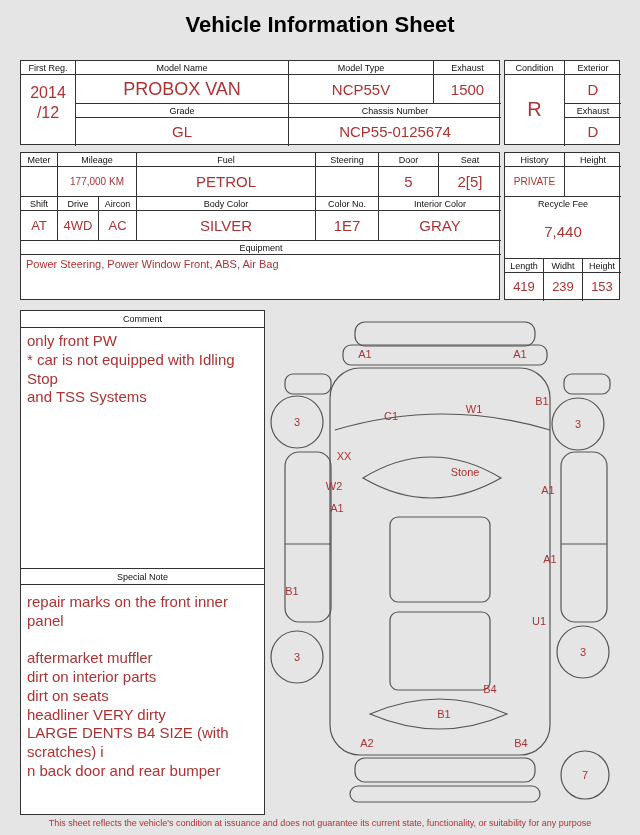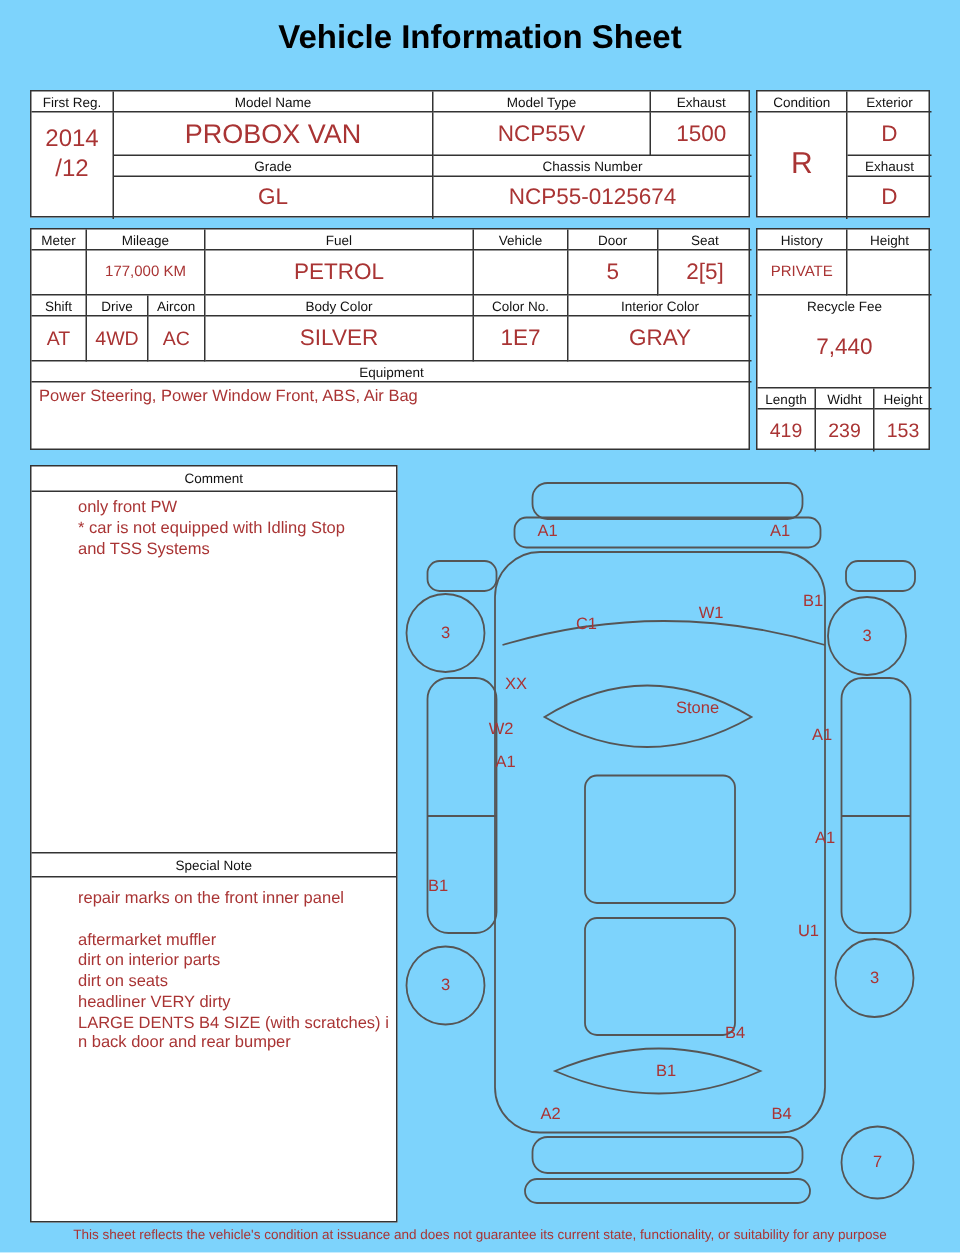--- a/index.html
+++ b/index.html
@@ -1,37 +1,37 @@
 <!DOCTYPE html>
 <html><head>
 <meta charset="utf-8">
 <style>
   :root{ --red:#a93434; --line:#333; }
   html,body{ margin:0; padding:0; background:#fff; }
   #sheet{
-    position:relative; width:640px; height:835px; background:#7dd3fc;
+    position:relative; width:640px; height:835px; background:#e5e5e5;
     font-family:"Liberation Sans", sans-serif; color:#111; overflow:hidden;
   }
   .box{ position:absolute; border:1px solid var(--line); box-sizing:border-box; background:#fff; }
   .c{ position:absolute; box-sizing:border-box; overflow:hidden; }
   .h{ font-size:9px; color:#111; text-align:center; line-height:14px; }
   .v{ color:var(--red); text-align:center; }
   .br{ border-right:1px solid var(--line); }
   .bb{ border-bottom:1px solid var(--line); }
   .bt{ border-top:1px solid var(--line); }
   .pre{ white-space:pre-line; }
   #title{ position:absolute; left:0; top:12px; width:640px; text-align:center;
           font-size:22px; font-weight:bold; color:#000; }
   #footer{ position:absolute; left:20px; top:818px; width:600px; text-align:center;
            font-size:9px; color:var(--red); }
   #diagram{ position:absolute; left:255px; top:312px; width:385px; height:500px; }
   #diagram svg{ position:absolute; left:0; top:0; }
   .dl{ position:absolute; transform:translate(-50%,-50%); color:var(--red);
        font-size:11px; white-space:nowrap; }
-  .cmttxt{ color:var(--red); font-size:11px; line-height:1.25; padding:4px 6px;margin-left:25px; }
+  .cmttxt{ color:var(--red); font-size:15px; line-height:1.25; padding:4px 6px; }
 </style>
 </head>
 <body>
 
 <div id="sheet">
 
   <div id="title">Vehicle Information Sheet</div>
 
   <div class="box" style="left:20px;top:60px;width:480px;height:85px">
     <div class="c h br bb" style="left:0;top:0;width:55px;height:14px">First Reg.</div>
@@ -55,21 +55,21 @@
     <div class="c h bb" style="left:60px;top:0;width:56px;height:14px">Exterior</div>
     <div class="c v bb" style="left:60px;top:14px;width:56px;height:29px;font-size:15px;line-height:29px">D</div>
     <div class="c h bb" style="left:60px;top:43px;width:56px;height:14px">Exhaust</div>
     <div class="c v" style="left:60px;top:57px;width:56px;height:28px;font-size:15px;line-height:28px">D</div>
   </div>
 
   <div class="box" style="left:20px;top:152px;width:480px;height:148px">
     <div class="c h br bb" style="left:0;top:0;width:37px;height:14px">Meter</div>
     <div class="c h br bb" style="left:37px;top:0;width:79px;height:14px">Mileage</div>
     <div class="c h br bb" style="left:116px;top:0;width:179px;height:14px">Fuel</div>
-    <div class="c h br bb" style="left:295px;top:0;width:63px;height:14px">Vehicle</div>
+    <div class="c h br bb" style="left:295px;top:0;width:63px;height:14px">Steering</div>
     <div class="c h br bb" style="left:358px;top:0;width:60px;height:14px">Door</div>
     <div class="c h bb" style="left:418px;top:0;width:62px;height:14px">Seat</div>
 
     <div class="c v br bb" style="left:0;top:14px;width:37px;height:30px"></div>
     <div class="c v br bb" style="left:37px;top:14px;width:79px;height:30px;font-size:10px;line-height:30px">177,000 KM</div>
     <div class="c v br bb" style="left:116px;top:14px;width:179px;height:30px;font-size:15px;line-height:30px">PETROL</div>
     <div class="c v br bb" style="left:295px;top:14px;width:63px;height:30px"></div>
     <div class="c v br bb" style="left:358px;top:14px;width:60px;height:30px;font-size:15px;line-height:30px">5</div>
     <div class="c v bb" style="left:418px;top:14px;width:62px;height:30px;font-size:15px;line-height:30px">2[5]</div>
 

